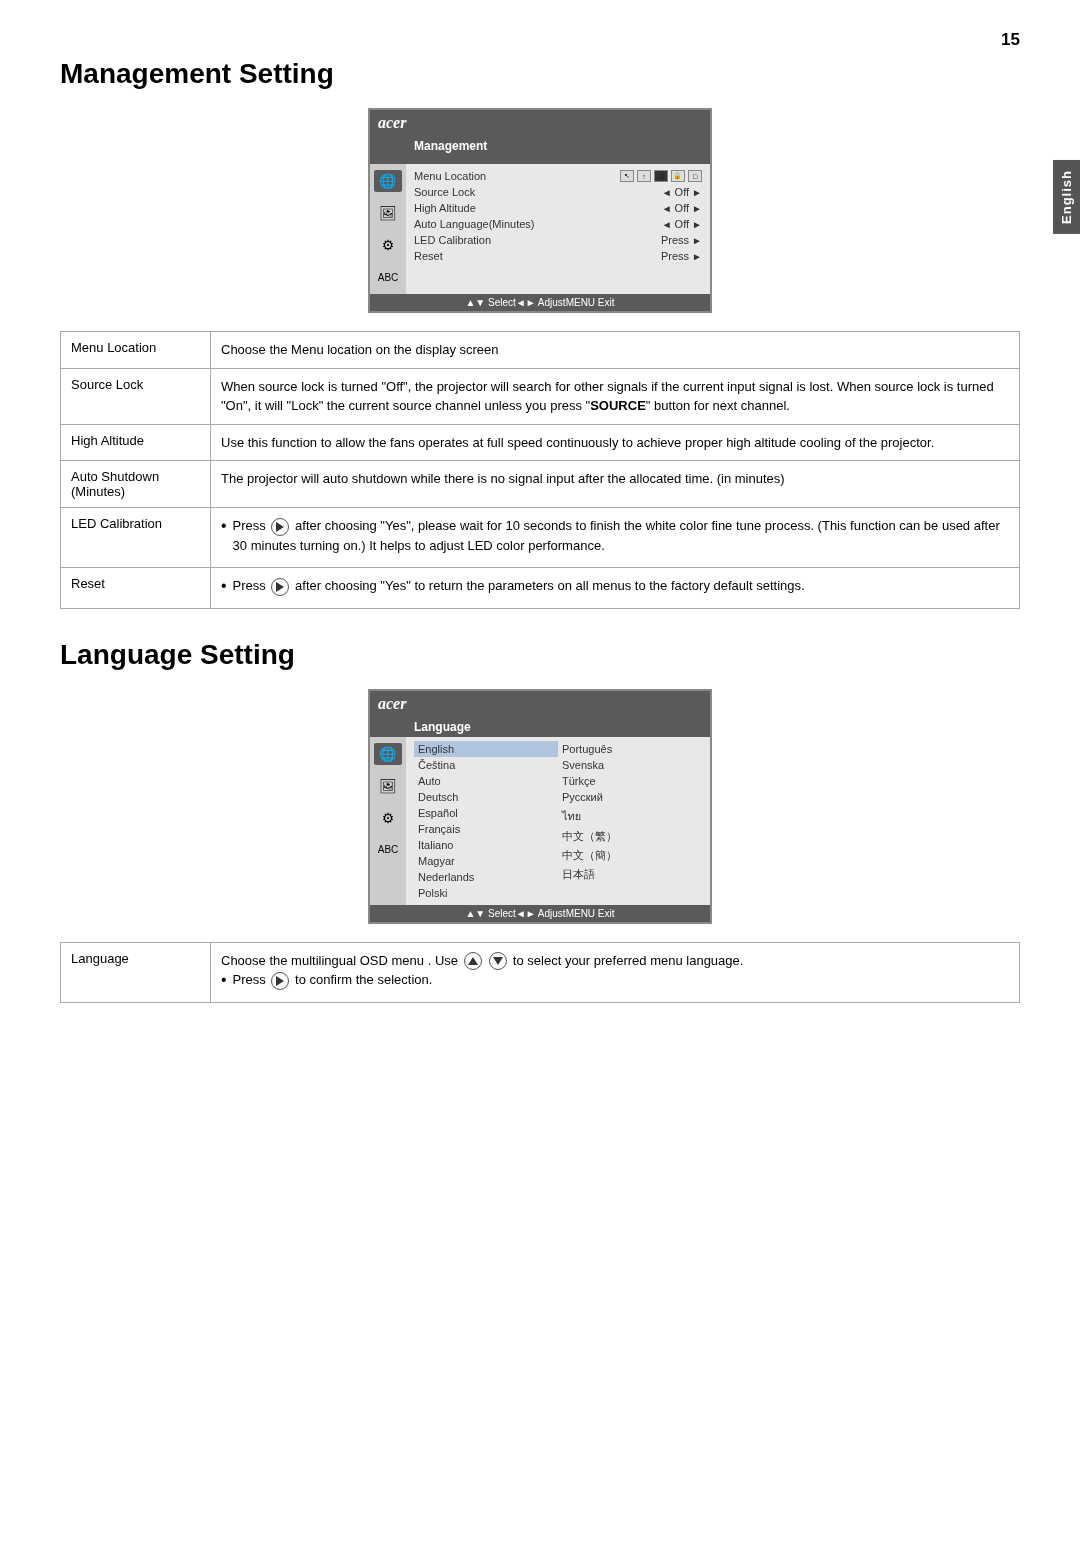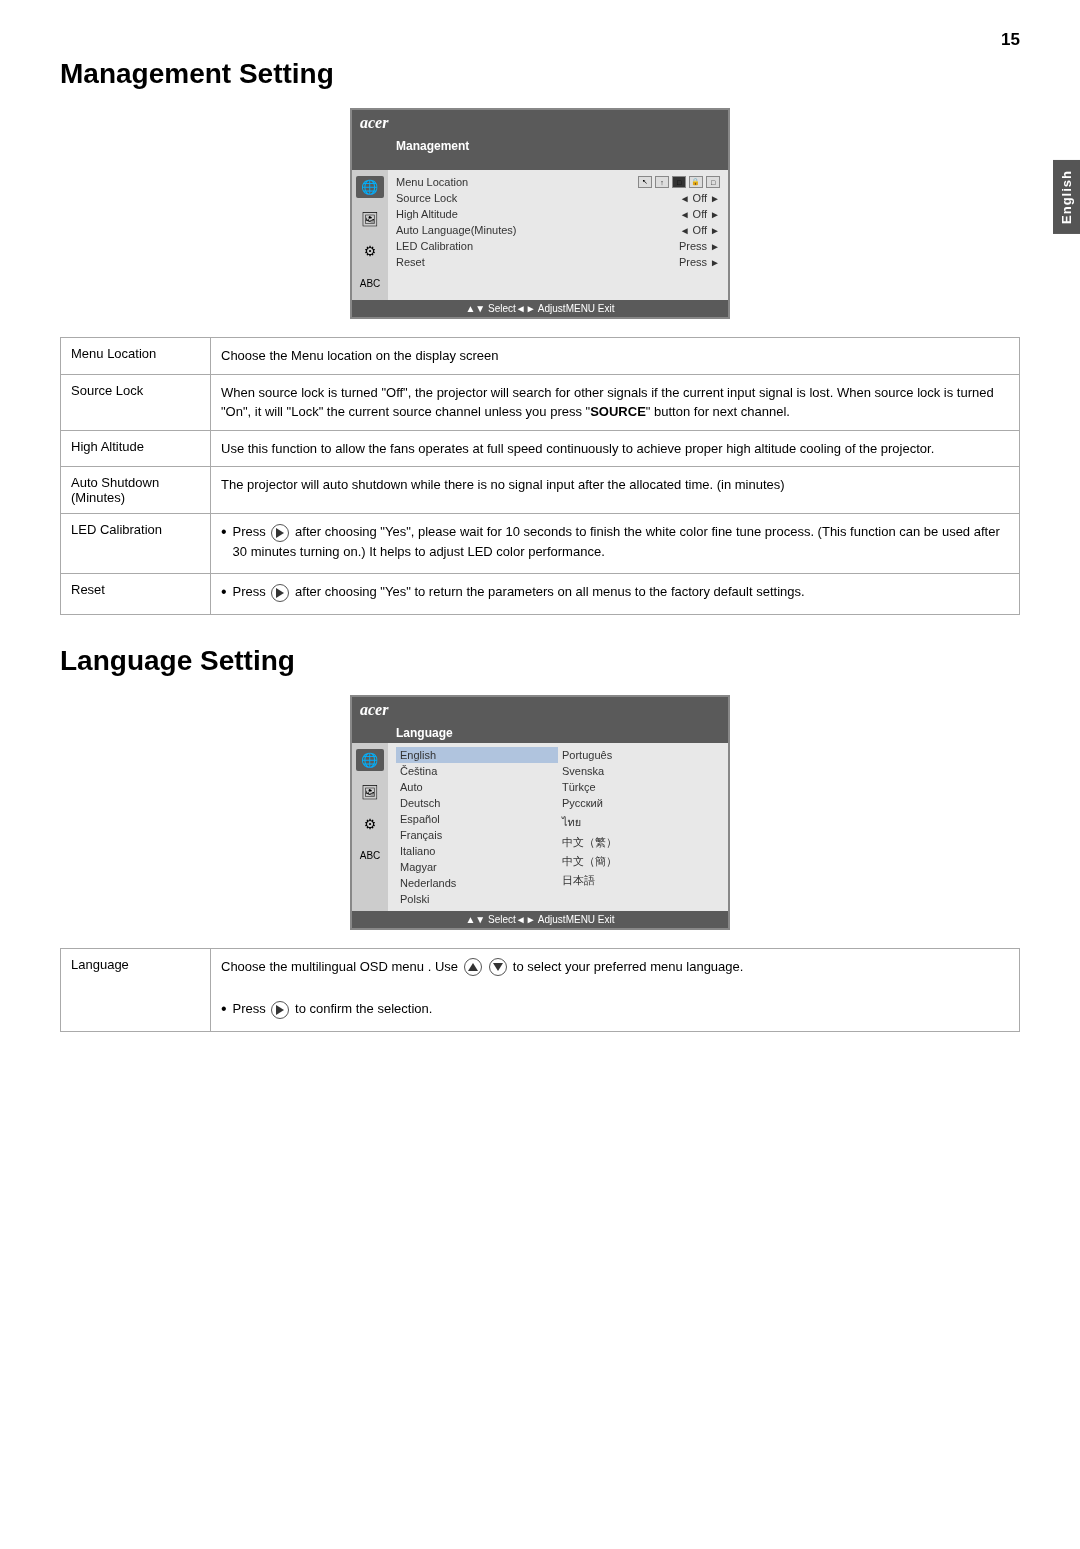--- a/index.html
+++ b/index.html
@@ -41,21 +41,21 @@
 
     h1 {
       font-size: 28px;
       font-weight: bold;
       margin-bottom: 18px;
       margin-top: 18px;
     }
 
     
     .osd-screen {
-      width: 380px;
+      width: 344px;
       margin: 0 auto 18px auto;
       border: 2px solid #888;
       background: #e8e8e8;
       font-size: 11px;
     }
     .osd-header {
       background: #5a5a5a;
       color: #fff;
       padding: 4px 8px;
       display: flex;
@@ -241,21 +241,21 @@
 <div class="page-number">15</div>
 
 <div class="side-tab">English</div>
 
 <h1>Management Setting</h1>
 
 <div class="osd-screen">
   <div class="osd-header">
     <span class="osd-logo">acer</span>
   </div>
-  <div style="background:#5a5a5a; color:#fff; padding:3px 8px 17px 44px; font-size:12px; font-weight:bold;">Management</div>
+  <div style="background:#5a5a5a; color:#fff; padding:3px 8px 11px 44px; font-size:12px; font-weight:bold;">Management</div>
   <div class="osd-content-area">
 
     <div class="osd-icons-left">
       <div class="osd-icon-item active">🌐</div>
       <div class="osd-icon-item">🖼</div>
       <div class="osd-icon-item">⚙</div>
       <div class="osd-icon-item" style="font-size:10px;">ABC</div>
     </div>
 
     <div class="osd-menu">
@@ -408,21 +408,21 @@
     <span>◄► Adjust</span>
     <span>MENU Exit</span>
   </div>
 </div>
 
 <table class="info-table">
   <tbody>
     <tr>
       <td>Language</td>
       <td>
-        <div style="margin-bottom:23px;">Choose the multilingual OSD menu . Use
+        <div style="margin-bottom:0;">Choose the multilingual OSD menu . Use
           <span class="inline-btn">
               <span class="inline-tri-up"></span>
             </span>
           <span class="inline-btn">
               <span class="inline-tri-down"></span>
             </span>
           to select your preferred menu language.
         </div>
         <div class="bullet-row">
           <span class="bullet-dot">•</span>

